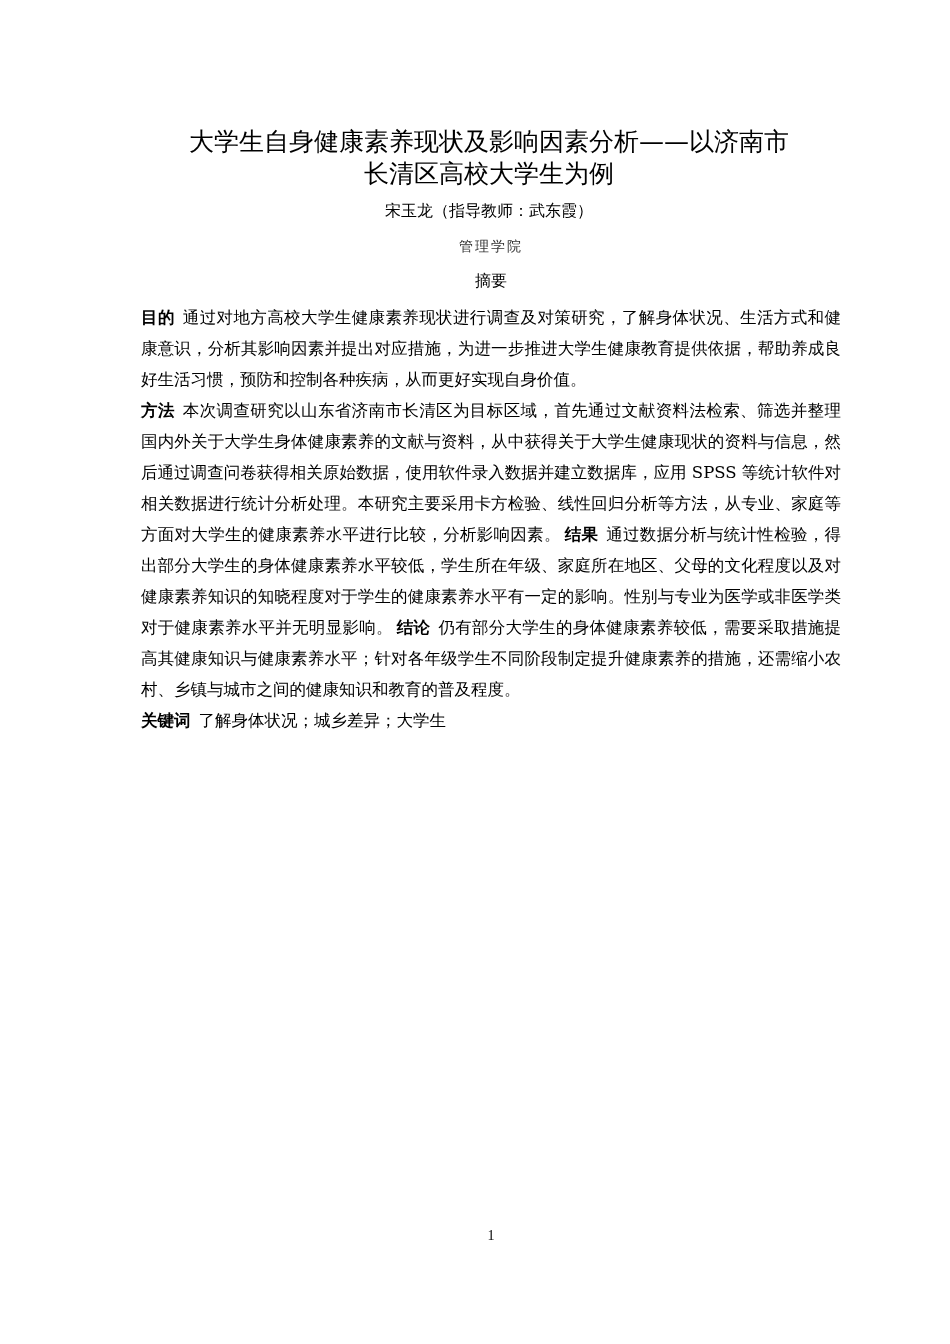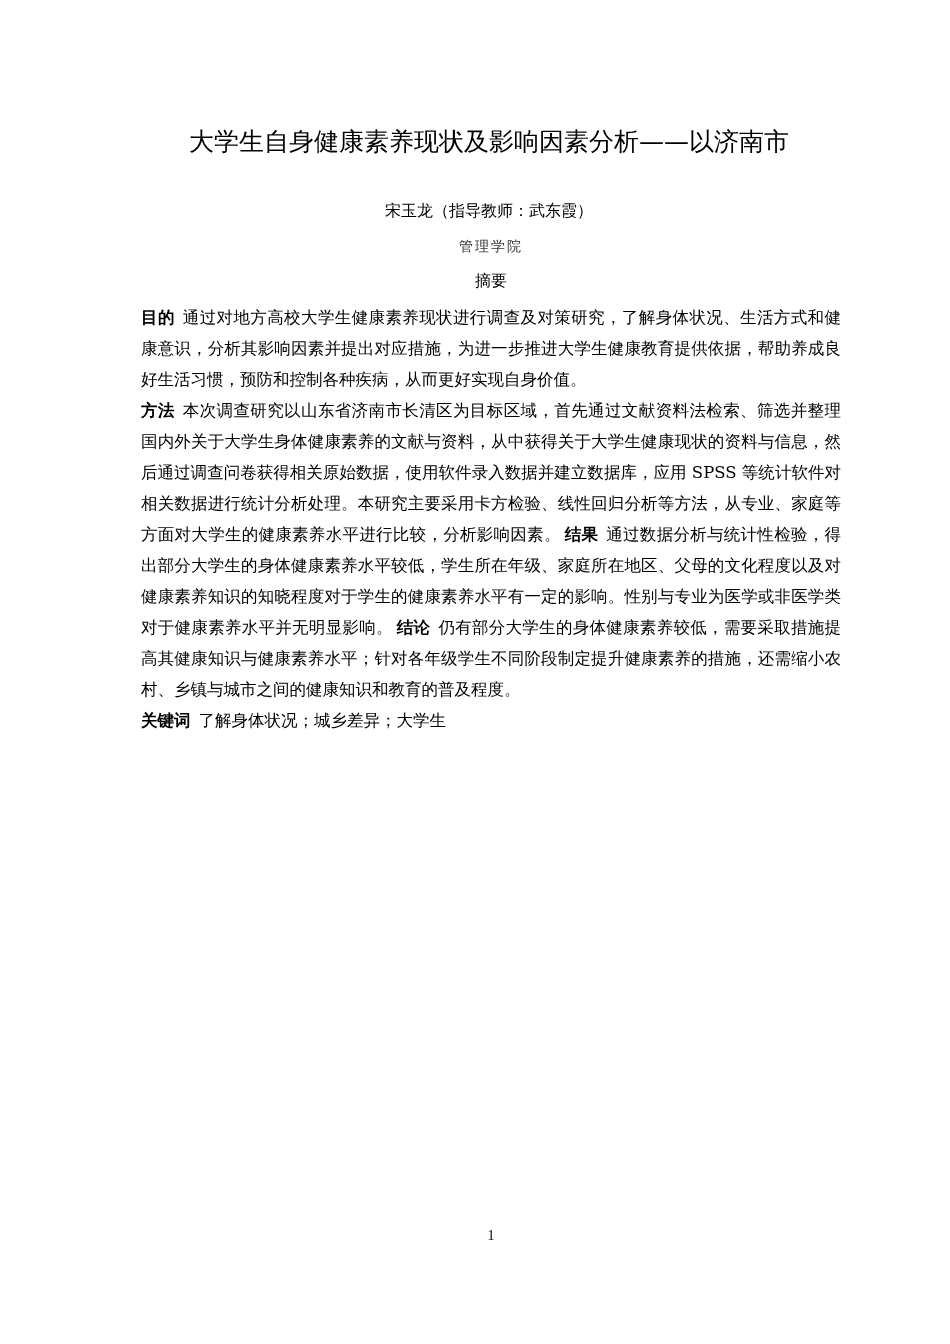--- a/index.html
+++ b/index.html
@@ -95,20 +95,21 @@
       line-height: 18px;
     }
   </style>
 </head>
 <body>
 
 <div class="page">
 
   <div class="title">
     <div>大学生自身健康素养现状及影响因素分析——以济南市</div>
+    <div>长清区高校大学生为例</div>
   </div>
 
   <div class="author">宋玉龙（指导教师：武东霞）</div>
 
   <div class="school">管理学院</div>
 
   <div class="abstract-heading">摘要</div>
 
   <div class="body">
     <p class="para">

